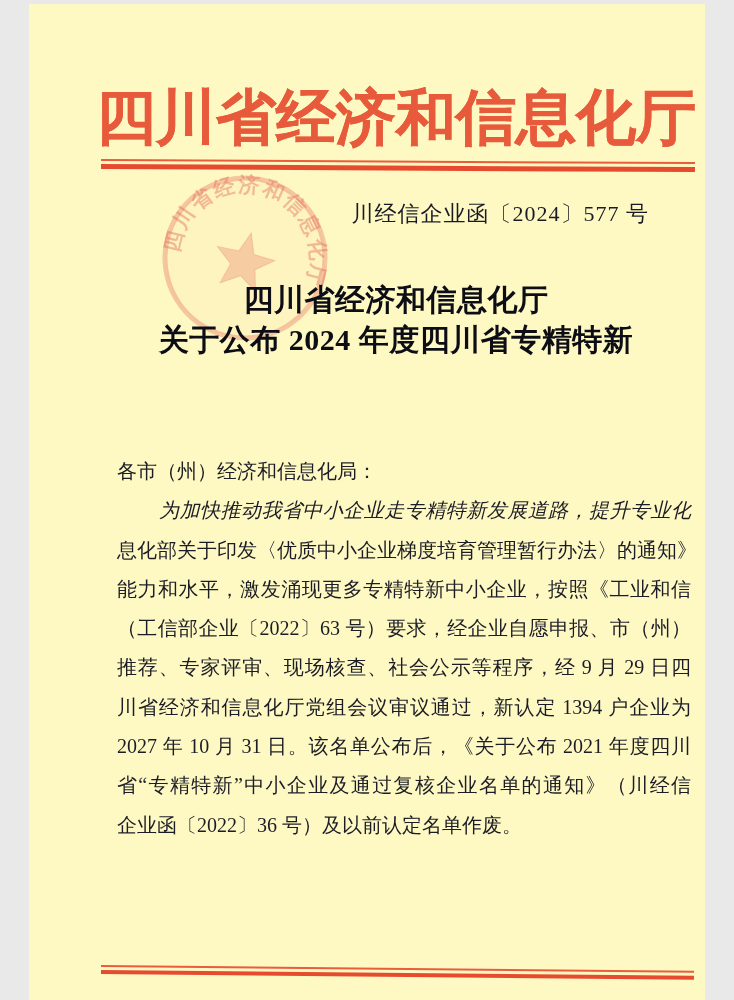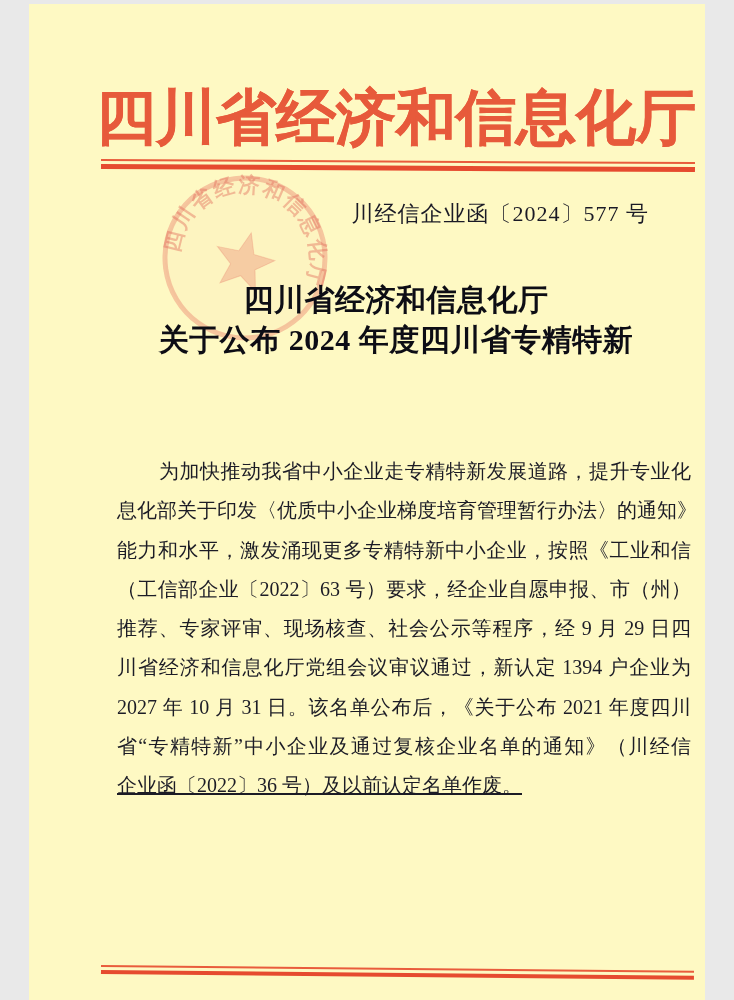--- a/index.html
+++ b/index.html
@@ -56,22 +56,22 @@
     color:#1c1c26;z-index:2;
   }
   .bline{
     text-align:justify;
     text-align-last:justify;
     text-justify:inter-character;
     white-space:nowrap;
     height:39.3px;overflow:visible;
   }
   .bline.left{text-align:left;text-align-last:left;}
-  .bline.indent{text-indent:2.1em;}
-  .bline.last{text-align:left;text-align-last:left;text-decoration:underline;}
+  .bline.indent{text-indent:2.1em;font-style:italic;}
+  .bline.last{text-align:left;text-align-last:left;}
 </style>
 </head>
 <body>
 
 <div class="page">
 
   <div class="letterhead">四川省经济和信息化厅</div>
 
   <div class="rule rule-top">
     <div class="thin"></div>
@@ -92,20 +92,21 @@
   </svg>
 
   <div class="doc-number">川经信企业函〔2024〕577 号</div>
 
   <div class="doc-title">
     <div>四川省经济和信息化厅</div>
     <div>关于公布 2024 年度四川省专精特新</div>
   </div>
 
   <div class="body-block">
+    <div class="bline left">各市（州）经济和信息化局：</div>
     <div class="bline indent">为加快推动我省中小企业走专精特新发展道路，提升专业化</div>
     <div class="bline">息化部关于印发〈优质中小企业梯度培育管理暂行办法〉的通知》</div>
     <div class="bline">能力和水平，激发涌现更多专精特新中小企业，按照《工业和信</div>
     <div class="bline">（工信部企业〔2022〕63 号）要求，经企业自愿申报、市（州）</div>
     <div class="bline">推荐、专家评审、现场核查、社会公示等程序，经 9 月 29 日四</div>
     <div class="bline">川省经济和信息化厅党组会议审议通过，新认定 1394 户企业为</div>
     <div class="bline">2027 年 10 月 31 日。该名单公布后，《关于公布 2021 年度四川</div>
     <div class="bline">省“专精特新”中小企业及通过复核企业名单的通知》（川经信</div>
     <div class="bline last">企业函〔2022〕36 号）及以前认定名单作废。</div>
   </div>

